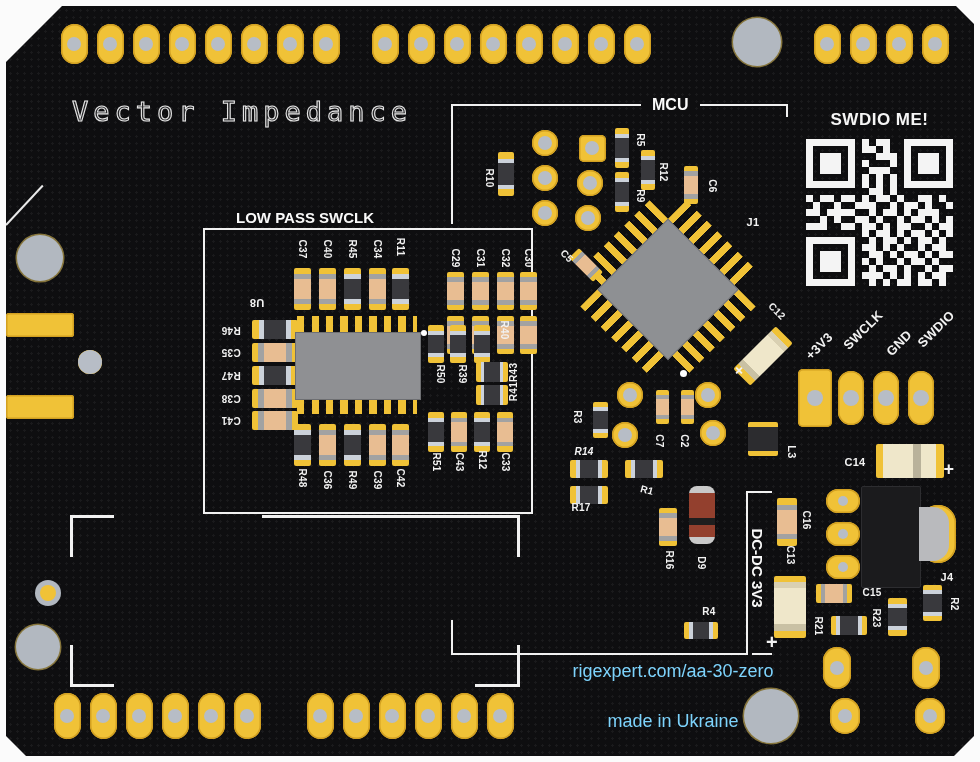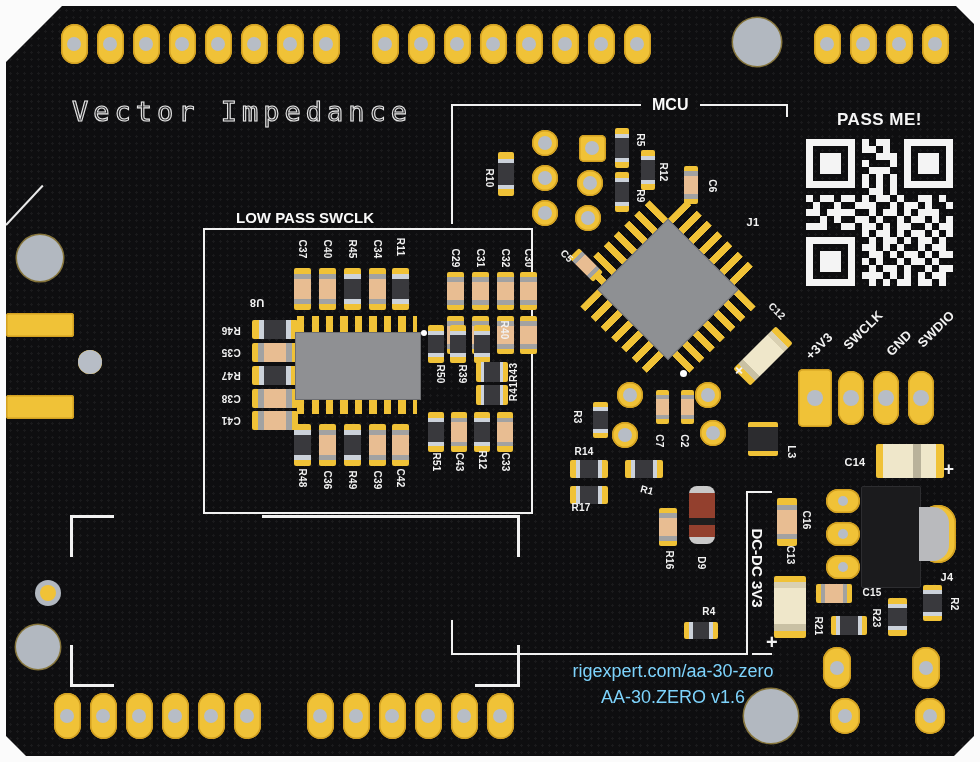--- a/index.html
+++ b/index.html
@@ -79,21 +79,21 @@
     <div class="silk-line" style="left:70px;top:515px;width:3px;height:42px;"></div>
     <div class="silk-line" style="left:262px;top:515px;width:258px;height:3px;"></div>
     <div class="silk-line" style="left:517px;top:515px;width:3px;height:42px;"></div>
     <div class="silk-line" style="left:70px;top:645px;width:3px;height:42px;"></div>
     <div class="silk-line" style="left:70px;top:684px;width:44px;height:3px;"></div>
     <div class="silk-line" style="left:517px;top:645px;width:3px;height:42px;"></div>
     <div class="silk-line" style="left:475px;top:684px;width:45px;height:3px;"></div>
 
     <div class="seam" style="left:6px;top:224px;width:54px;height:2px;transform:rotate(-47deg);"></div>
 
-    <div class="abs" style="left:806px;top:110px;width:147px;text-align:center;color:#f5f5f5;font:bold 17px 'Liberation Sans',sans-serif;letter-spacing:.5px;">PASS ME!</div>
+    <div class="abs" style="left:806px;top:110px;width:147px;text-align:center;color:#f5f5f5;font:bold 17px 'Liberation Sans',sans-serif;letter-spacing:.5px;">SWDIO ME!</div>
     <div id="qr" style="left: 806px; top: 139px; width: 147px; height: 147px; grid-template-columns: repeat(21, 1fr); grid-template-rows: repeat(21, 1fr);">
         <div class="m"></div>
         <div class="m"></div>
         <div class="m"></div>
         <div class="m"></div>
         <div class="m"></div>
         <div class="m"></div>
         <div class="m"></div>
         <div></div>
         <div class="m"></div>
@@ -535,21 +535,21 @@
       <div class="comb-h pt"></div>
       <div class="comb-h pb"></div>
       <div class="comb-v pl"></div>
       <div class="comb-v pr"></div>
       <div class="mcu-body"></div>
     </div>
     <div class="dot" style="left:680px;top:370px;width:7px;height:7px;"></div>
     <div class="dot" style="left:421px;top:330px;width:6px;height:6px;"></div>
 
     <div class="footer-text" style="top:661px;">rigexpert.com/aa-30-zero</div>
-    <div class="footer-text" style="top:687px;">AA-30.ZERO v1.6</div>
+    <div class="footer-text" style="top:711px;">made in Ukraine</div>
   <div class="pad" style="left: 60.5px; top: 24px; width: 27px; height: 40px; border-radius: 13.5px;">
         <div class="hole" style="left: 6.5px; top: 13px; width: 14px; height: 14px;"></div>
       </div>
       <div class="pad" style="left: 96.5px; top: 24px; width: 27px; height: 40px; border-radius: 13.5px;">
         <div class="hole" style="left: 6.5px; top: 13px; width: 14px; height: 14px;"></div>
       </div>
       <div class="pad" style="left: 132.5px; top: 24px; width: 27px; height: 40px; border-radius: 13.5px;">
         <div class="hole" style="left: 6.5px; top: 13px; width: 14px; height: 14px;"></div>
       </div>
       <div class="pad" style="left: 168.5px; top: 24px; width: 27px; height: 40px; border-radius: 13.5px;">
@@ -808,21 +808,21 @@
       <div class="silk-label" style="left: 640px; top: 140px; transform: translate(-50%, -50%) rotate(90deg);">R5</div>
       <div class="silk-label" style="left: 640px; top: 196px; transform: translate(-50%, -50%) rotate(90deg);">R9</div>
       <div class="silk-label" style="left: 663px; top: 172px; transform: translate(-50%, -50%) rotate(90deg);">R12</div>
       <div class="silk-label" style="left: 712px; top: 186px; transform: translate(-50%, -50%) rotate(90deg);">C6</div>
       <div class="silk-label" style="left: 753px; top: 222px; transform: translate(-50%, -50%) rotate(0deg); font-size: 11px;">J1</div>
       <div class="silk-label" style="left: 567px; top: 256px; transform: translate(-50%, -50%) rotate(45deg);">C5</div>
       <div class="silk-label" style="left: 777px; top: 311px; transform: translate(-50%, -50%) rotate(45deg);">C12</div>
       <div class="silk-label" style="left: 577px; top: 417px; transform: translate(-50%, -50%) rotate(90deg);">R3</div>
       <div class="silk-label" style="left: 659px; top: 441px; transform: translate(-50%, -50%) rotate(90deg);">C7</div>
       <div class="silk-label" style="left: 684px; top: 441px; transform: translate(-50%, -50%) rotate(90deg);">C2</div>
-      <div class="silk-label" style="left: 584px; top: 451px; transform: translate(-50%, -50%) rotate(0deg);">R14</div>
+      <div class="silk-label" style="left: 584px; top: 451px; transform: translate(-50%, -50%) rotate(0deg); font-style: italic;">R14</div>
       <div class="silk-label" style="left: 647px; top: 490px; transform: translate(-50%, -50%) rotate(15deg);">R1</div>
       <div class="silk-label" style="left: 581px; top: 507px; transform: translate(-50%, -50%) rotate(0deg);">R17</div>
       <div class="silk-label" style="left: 669px; top: 560px; transform: translate(-50%, -50%) rotate(90deg);">R16</div>
       <div class="silk-label" style="left: 701px; top: 563px; transform: translate(-50%, -50%) rotate(90deg);">D9</div>
       <div class="silk-label" style="left: 709px; top: 611px; transform: translate(-50%, -50%) rotate(0deg);">R4</div>
       <div class="silk-label" style="left: 792px; top: 452px; transform: translate(-50%, -50%) rotate(90deg); font-size: 11px;">L3</div>
       <div class="silk-label" style="left: 855px; top: 462px; transform: translate(-50%, -50%) rotate(0deg); font-size: 11px;">C14</div>
       <div class="silk-label" style="left: 806px; top: 520px; transform: translate(-50%, -50%) rotate(90deg);">C16</div>
       <div class="silk-label" style="left: 790px; top: 555px; transform: translate(-50%, -50%) rotate(90deg);">C13</div>
       <div class="silk-label" style="left: 872px; top: 592px; transform: translate(-50%, -50%) rotate(0deg);">C15</div>

